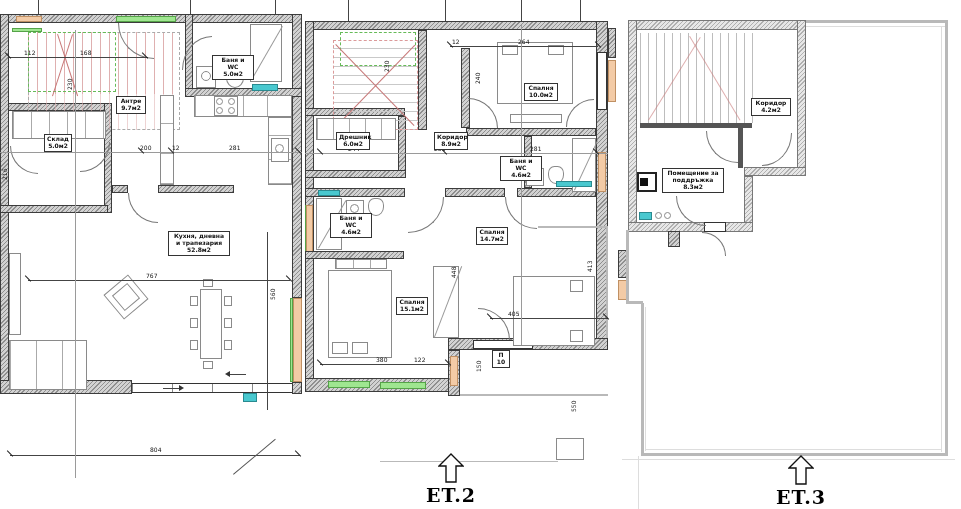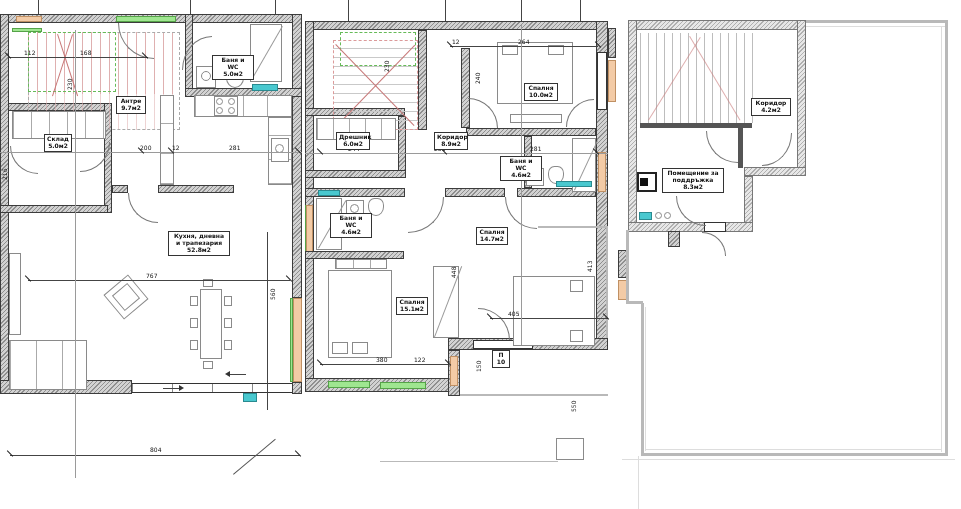--- a/index.html
+++ b/index.html
@@ -354,14 +354,26 @@
   <div class="lt" style="left:941px;top:26px;width:1px;height:426px"></div>
   <div class="lg" style="left:641px;top:453px;width:307px;height:3px"></div>
   <div class="lt" style="left:645px;top:449px;width:297px;height:1px"></div>
   <div class="lg" style="left:641px;top:303px;width:3px;height:152px"></div>
   <div class="lt" style="left:645px;top:307px;width:1px;height:144px"></div>
   <div class="lg" style="left:626px;top:301px;width:17px;height:3px"></div>
   <div class="lg" style="left:626px;top:230px;width:3px;height:73px"></div>
   <div class="lt" style="left:622px;top:459px;width:333px;height:1px"></div>
   <div class="lt" style="left:638px;top:456px;width:1px;height:53px"></div>
 
+  <div class="marker" style="left:420px;top:453px">
+    <svg width="26" height="30" viewBox="0 0 26 30">
+      <path d="M13 1 L25 13 L18 13 L18 29 L8 29 L8 13 L1 13 Z" fill="#fff" stroke="#111" stroke-width="1.4"></path>
+    </svg>
+    <div class="fl">ET.2</div>
+  </div>
+  <div class="marker" style="left:770px;top:455px">
+    <svg width="26" height="30" viewBox="0 0 26 30">
+      <path d="M13 1 L25 13 L18 13 L18 29 L8 29 L8 13 L1 13 Z" fill="#fff" stroke="#111" stroke-width="1.4"></path>
+    </svg>
+    <div class="fl">ET.3</div>
+  </div>
 
 </div>
 
 </body></html>

